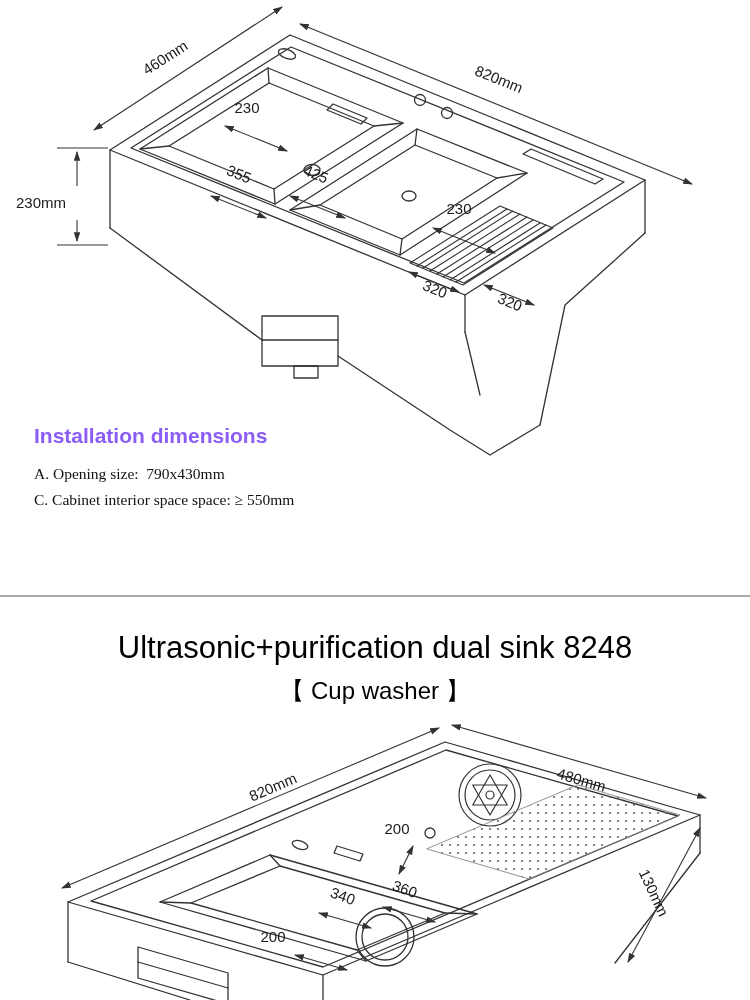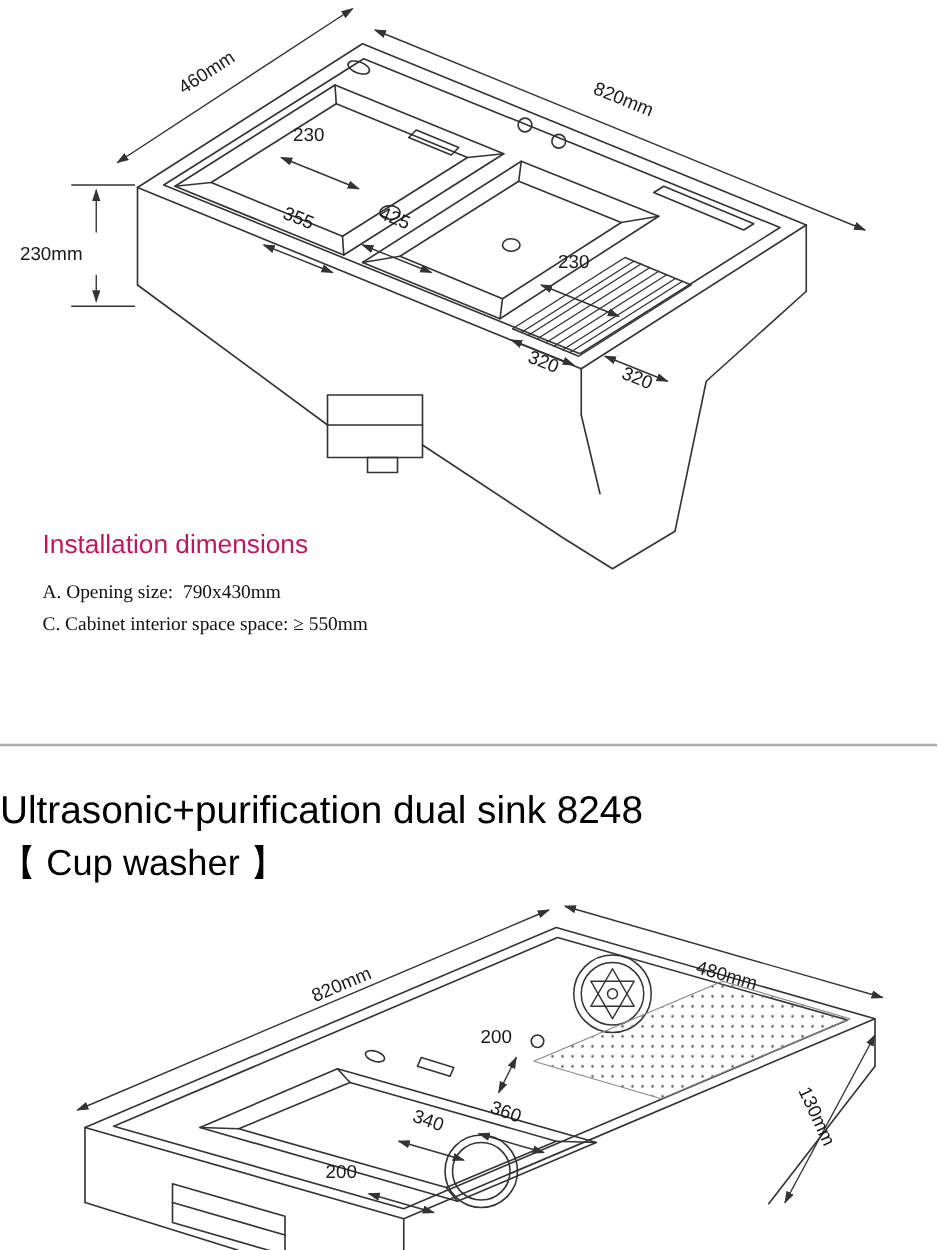--- a/index.html
+++ b/index.html
@@ -4,26 +4,26 @@
 <style>
   * { margin:0; padding:0; box-sizing:border-box; }
   html,body { background:#fff; }
   body { font-family:"Liberation Sans", sans-serif; }
   .page { position:relative; width:750px; height:1000px; background:#ffffff; overflow:hidden; margin:0 auto; }
   .diag { position:absolute; left:0; }
   #diagram-top { top:0; }
   #diagram-bottom { top:715px; }
   svg text { font-family:"Liberation Sans", sans-serif; fill:#1a1a1a; font-size:15px; }
   .install { position:absolute; left:34px; top:424px; width:680px; }
-  .install .heading { font-size:21px; font-weight:400; color:#be185d; margin-bottom:13px; }
+  .install .heading { font-size:21px; font-weight:700; color:#8b5cf6; margin-bottom:13px; }
   .install p { font-size:15.5px; color:#111; line-height:25.5px; white-space:pre-wrap;font-family:Liberation Serif, serif; }
   .divider { position:absolute; left:0; top:595px; width:750px; height:2px; background:#ababab; }
-  .titles { position:absolute; left:0; top:630px; width:750px; color:#000; }
+  .titles { position:absolute; left:0; top:630px; width:750px; text-align:center; color:#000; }
   .t1 { font-size:31px; line-height:36px; }
-  .t2 { font-size:29px; line-height:34px; margin-top:8px; }
+  .t2 { font-size:24px; line-height:34px; margin-top:8px; }
 </style>
 </head>
 <body>
 
 <div class="page">
 
   <svg id="diagram-top" class="diag" width="750" height="480" viewBox="0 0 750 480">
     <defs>
       <marker id="a1" markerWidth="9" markerHeight="8" refX="8" refY="3" orient="auto-start-reverse">
         <path d="M0,0 L9,3 L0,6 Z" fill="#333"></path>

